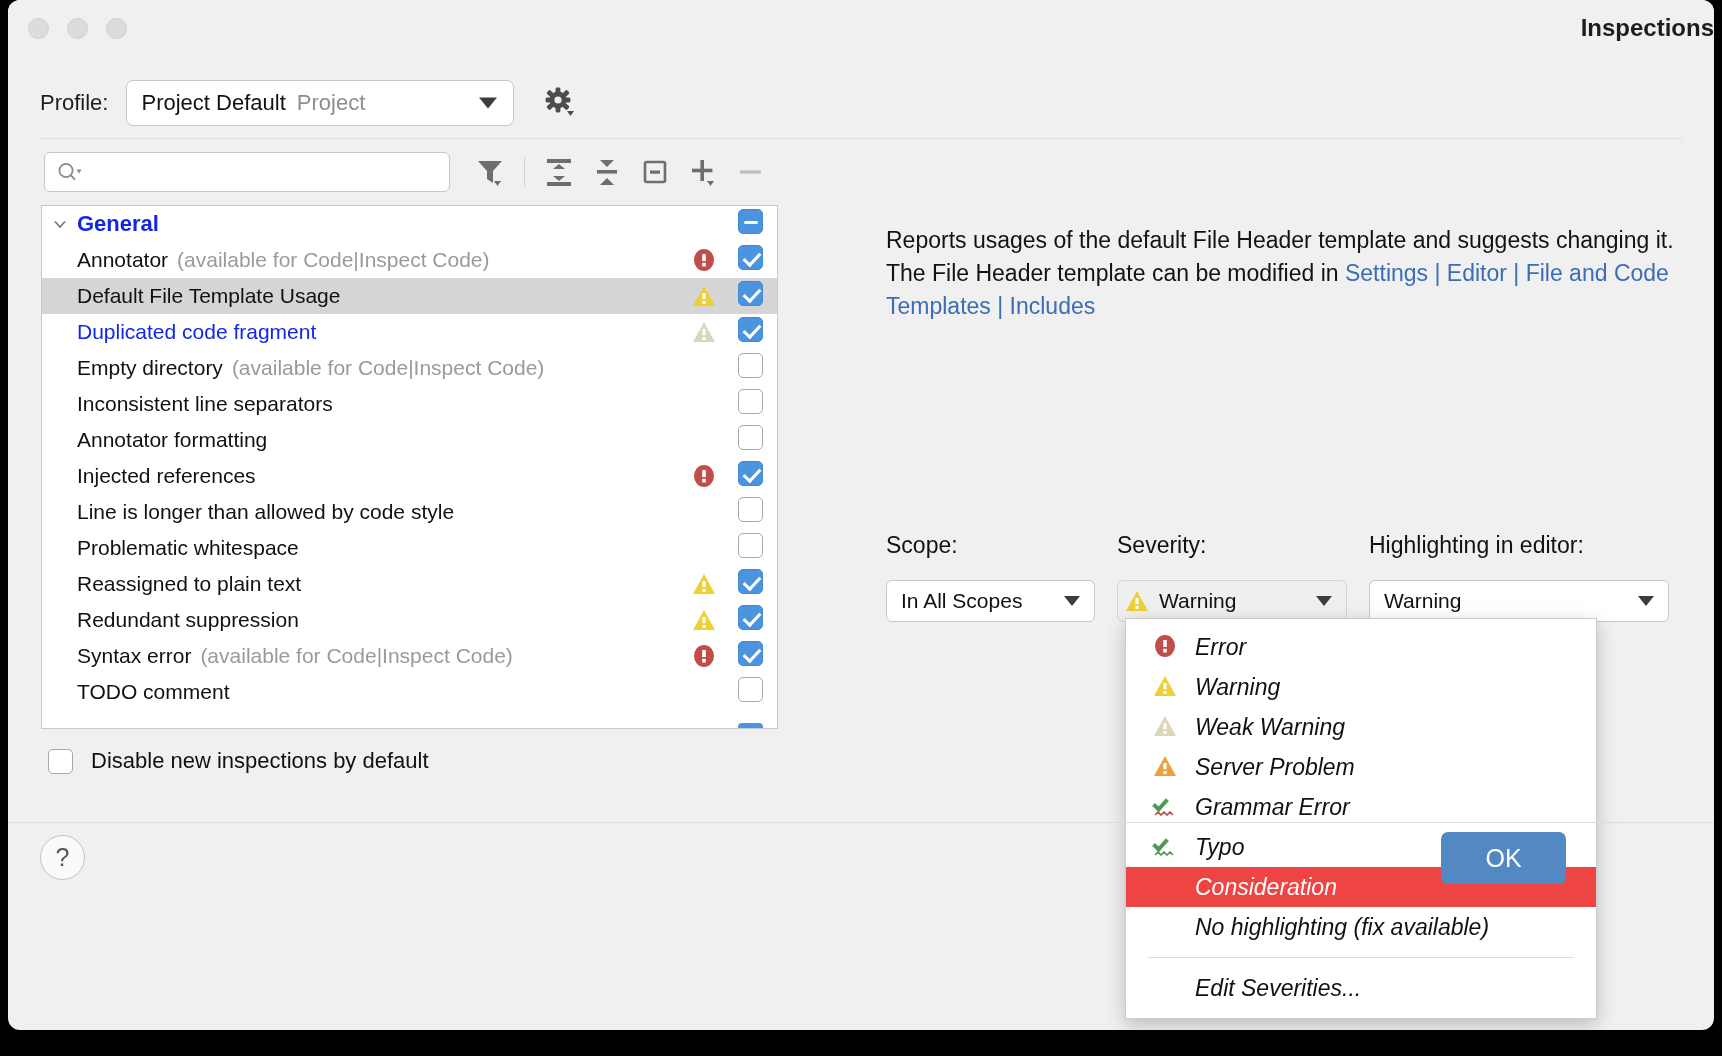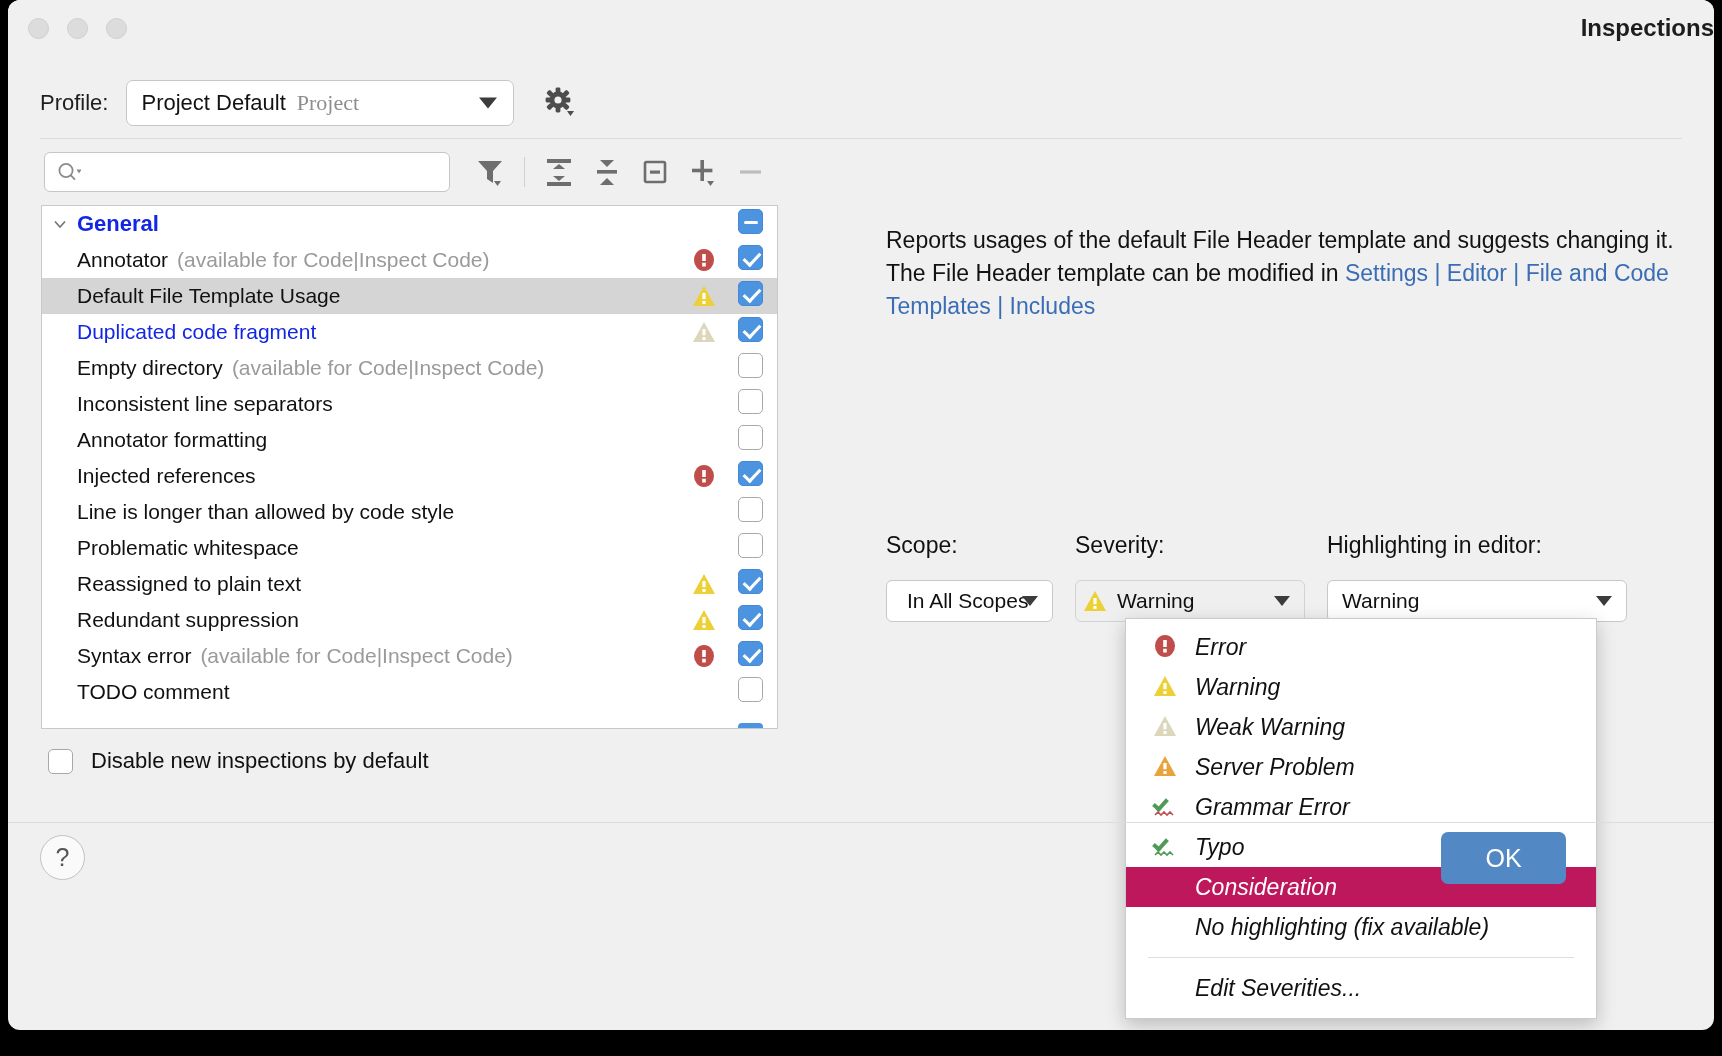--- a/index.html
+++ b/index.html
@@ -34,21 +34,21 @@
     position: absolute; left: 0; top: 72px; height: 62px; width: 100%;
     display: flex; align-items: center;
   }
   .profile-label { margin-left: 32px; font-size: 22px; color: #1d1d1d; }
   .combo {
     margin-left: 18px; width: 388px; height: 46px;
     background: #fff; border: 1px solid #c6c6c6; border-radius: 7px;
     display: flex; align-items: center; position: relative;
   }
   .combo .v1 { margin-left: 14px; font-size: 22px; color: #121212; text-align: center; }
-  .combo .v2 { margin-left: 11px; font-size: 22px; color: #8e8e8e; font-family: Liberation Serif, serif; }
+  .combo .v2 { margin-left: 11px; font-size: 22px; color: #8e8e8e; }
   .caret {
     position: absolute; right: 16px; top: 50%; transform: translateY(-50%);
     width: 0; height: 0; border-left: 9px solid transparent; border-right: 9px solid transparent;
     border-top: 11px solid #3c3c3c;
   }
   .gear-btn { margin-left: 28px; width: 36px; height: 36px; position: relative; cursor: pointer; }
 
   .hr {
     position: absolute; left: 32px; right: 32px; top: 138px;
     height: 1px; background: #dcdcdc;
@@ -141,39 +141,39 @@
   .sel-box {
     height: 42px; background: #fff; border: 1px solid #c8c8c8; border-radius: 6px;
     display: flex; align-items: center; position: relative; font-size: 21px; color: #111;
   }
   .sel-box .cap { margin-left: 14px; }
   .sel-box .caret2 {
     position: absolute; right: 14px; top: 50%; transform: translateY(-50%);
     width: 0; height: 0; border-left: 8px solid transparent; border-right: 8px solid transparent;
     border-top: 10px solid #3c3c3c;
   }
-  #scope-box { width: 167px; padding-left: 6px; }
+  #scope-box { width: 209px; }
   #severity-box { width: 230px; background: #efefef; border-color: #d3d3d3; }
   #severity-box .cap { margin-left: 8px; }
   #highlight-box { width: 300px; }
   .col-gap-a { width: 22px; }
   .col-gap-b { width: 22px; }
 
   
   .menu {
     position: absolute; left: 1117px; top: 618px; width: 472px;
     background: #fff; border: 1px solid #cbcbcb;
     box-shadow: 0 6px 18px rgba(0,0,0,.22);
     padding: 8px 0 0 0;
   }
   .menu-item {
     height: 40px; display: flex; align-items: center; font-size: 23px; color: #111;
     padding-left: 28px; cursor: pointer; font-style: italic;
   }
-  .menu-item.sel { background: #be185d; color: #fff; }
+  .menu-item.sel { background: #ef4444; color: #fff; }
   .menu-item .mi-ico { width: 24px; height: 24px; margin-right: 17px; flex: none; position: relative; }
   .menu-item .mi-noico { width: 24px; margin-right: 17px; flex: none; }
   .menu-div { height: 1px; background: #dedede; margin: 10px 22px 10px 22px; }
 
   
   .bottom-sep { position: absolute; left: 0; right: 0; top: 822px; height: 1px; background: #dcdcdc; }
   .help-btn {
     position: absolute; left: 32px; top: 835px; width: 45px; height: 45px;
     border-radius: 50%; border: 1.6px solid #c2c2c2; background: #fafafa;
     display: flex; align-items: center; justify-content: center;

